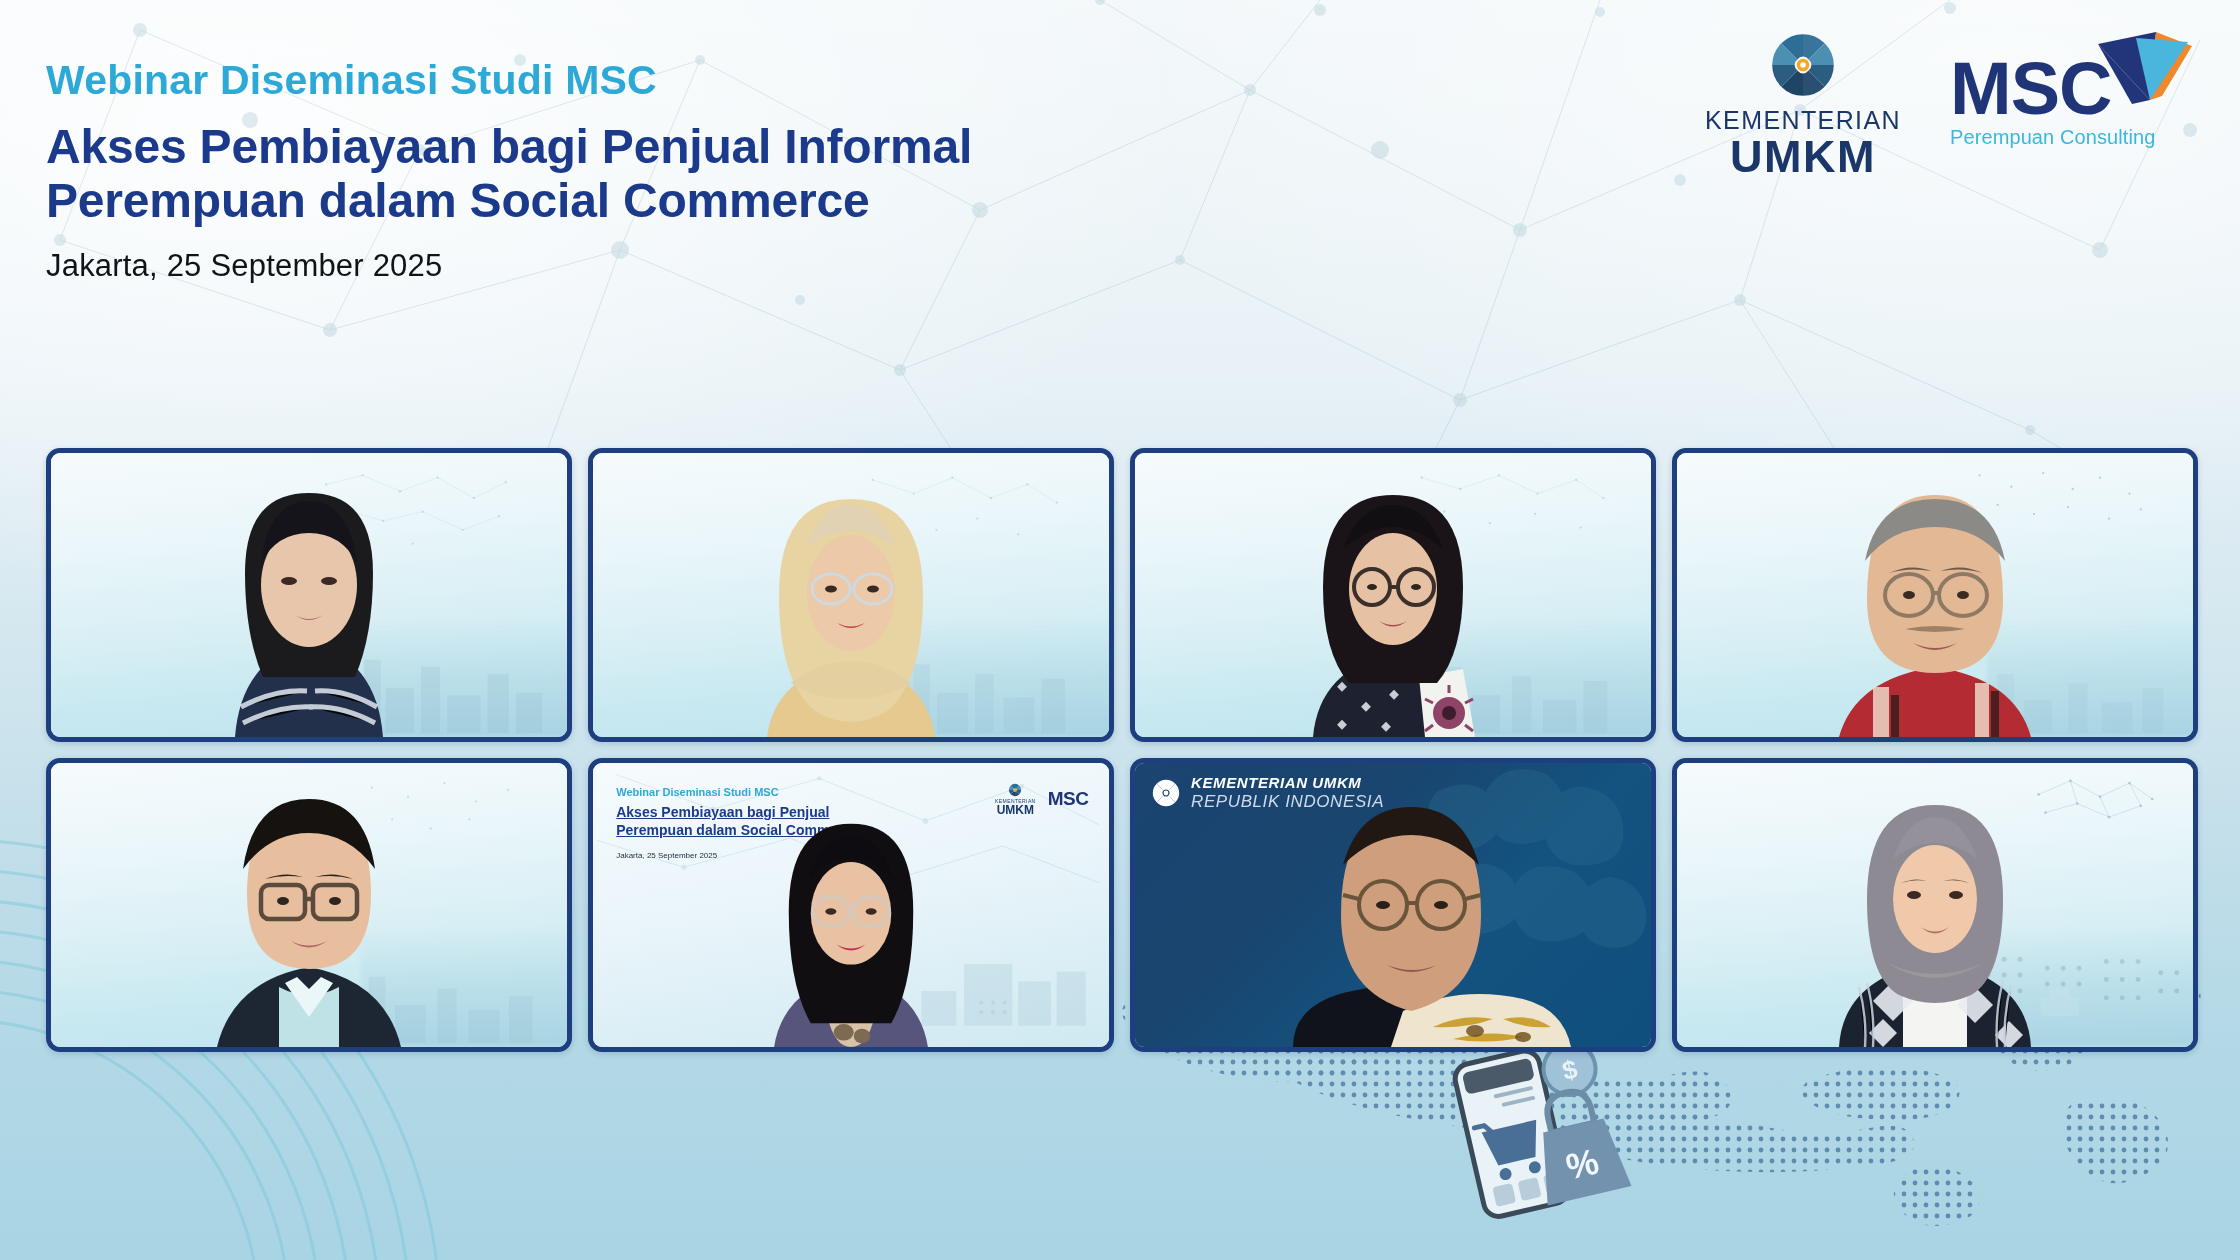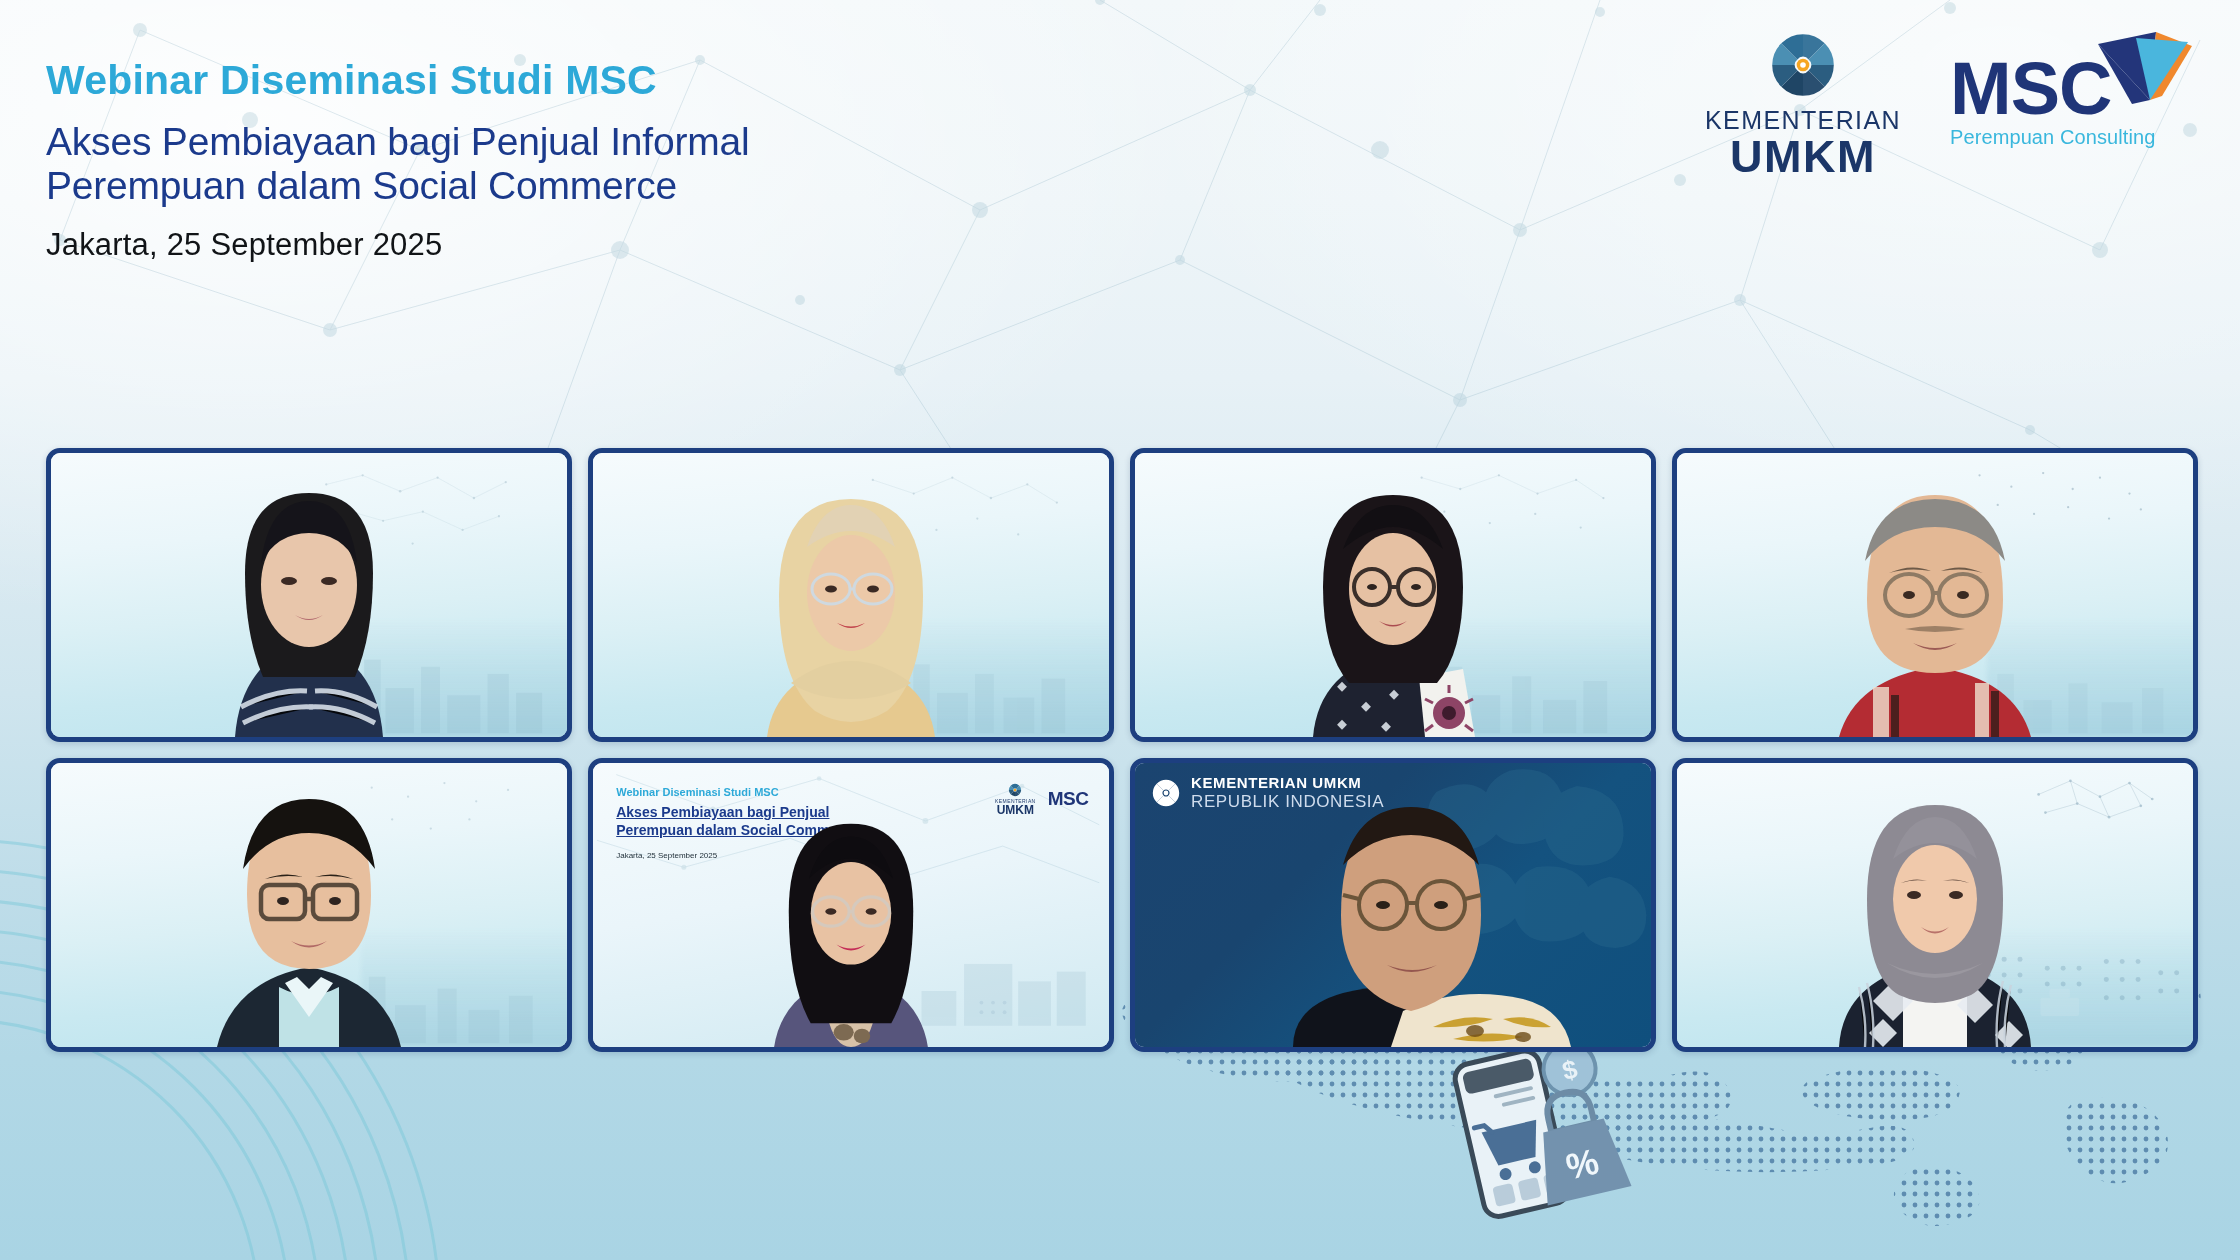--- a/index.html
+++ b/index.html
@@ -39,21 +39,21 @@
   .bg-map { position:absolute; right:0px; bottom:0px; width:1120px; height:300px; opacity:.95; }
   .bg-icons { position:absolute; left:1430px; bottom:18px; width:230px; height:230px; }
 
   
   .header { position:absolute; left:46px; top:58px; width:1500px; }
   .eyebrow {
     color:#2da9d8; font-size:41px; font-weight:bold; letter-spacing:.2px;
     line-height:1.1; margin-bottom:17px;
   }
   .title {
-    color:#1b3a8c; font-size:39px; font-weight:normal; line-height:1.12;
+    color:#1b3a8c; font-size:48px; font-weight:bold; line-height:1.12;
     letter-spacing:-.2px;
   }
   .subtitle {
     color:#111417; font-size:31px; font-weight:500; margin-top:20px; letter-spacing:.2px;
   }
 
   
   .brands { position:absolute; right:60px; top:30px; display:flex; align-items:flex-start; gap:52px; }
   .brand-umkm { display:flex; flex-direction:column; align-items:center; width:190px; }
   .umkm-mark { width:70px; height:70px; }
@@ -620,21 +620,21 @@
           </g>
           <g fill="#3b2a24">
               <ellipse cx="158" cy="112" rx="6" ry="3.5"></ellipse>
               <ellipse cx="202" cy="112" rx="6" ry="3.5"></ellipse>
             </g>
           <path d="M164 148 q16 9 32 0 q-16 13 -32 0 Z" fill="#c42d57"></path>
         </svg>
       </div>
     </div>
 
-    <div class="tile" style="left:1130px; top:758px; width:526px; height:294px;">
+    <div class="tile" style="left:1130px; top:758px; width:526px; height:294px;font-style:italic;">
       <div class="tile-inner">
         <div class="ministrybg"></div>
         <svg class="ministry-pattern" viewBox="0 0 240 230">
           <g fill="#2f6f93" opacity=".65" stroke="none">
             <path d="M20 30 q40 -20 60 10 q18 28 -10 44 q-34 18 -52 -12 q-14 -24 2 -42 Z"></path>
             <path d="M96 8 q46 -8 56 30 q8 34 -28 44 q-40 10 -52 -26 q-10 -34 24 -48 Z"></path>
             <path d="M166 24 q44 4 48 42 q4 36 -34 40 q-40 4 -48 -32 q-8 -38 34 -50 Z"></path>
             <path d="M40 110 q44 -16 62 16 q16 32 -16 46 q-38 16 -56 -14 q-14 -26 10 -48 Z"></path>
             <path d="M124 108 q48 -6 58 32 q8 36 -30 44 q-42 8 -52 -28 q-8 -36 24 -48 Z"></path>
             <path d="M200 118 q36 6 38 40 q0 32 -32 34 q-34 0 -38 -32 q-4 -34 32 -42 Z"></path>

